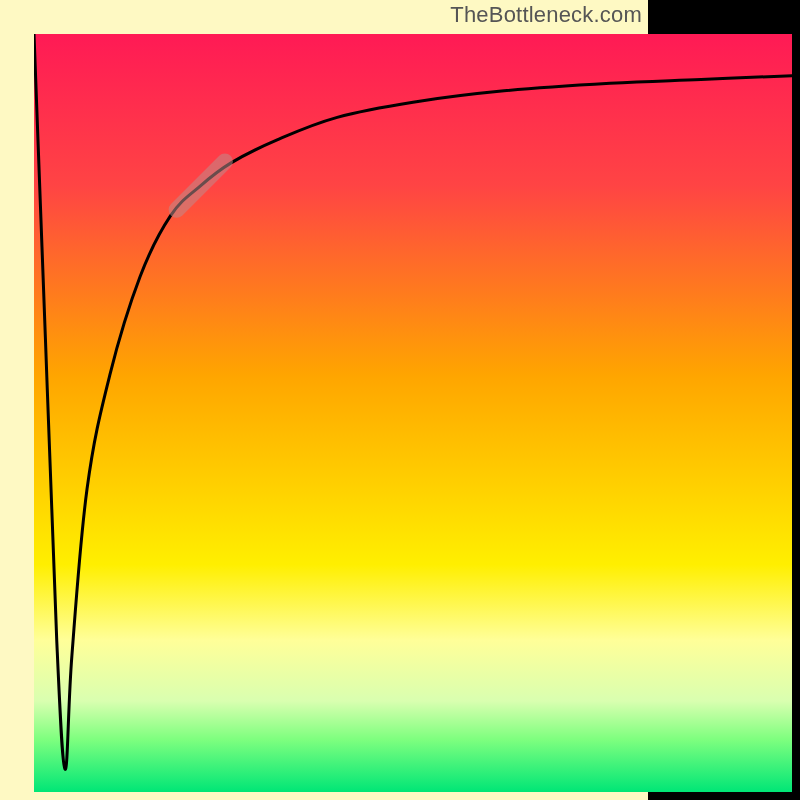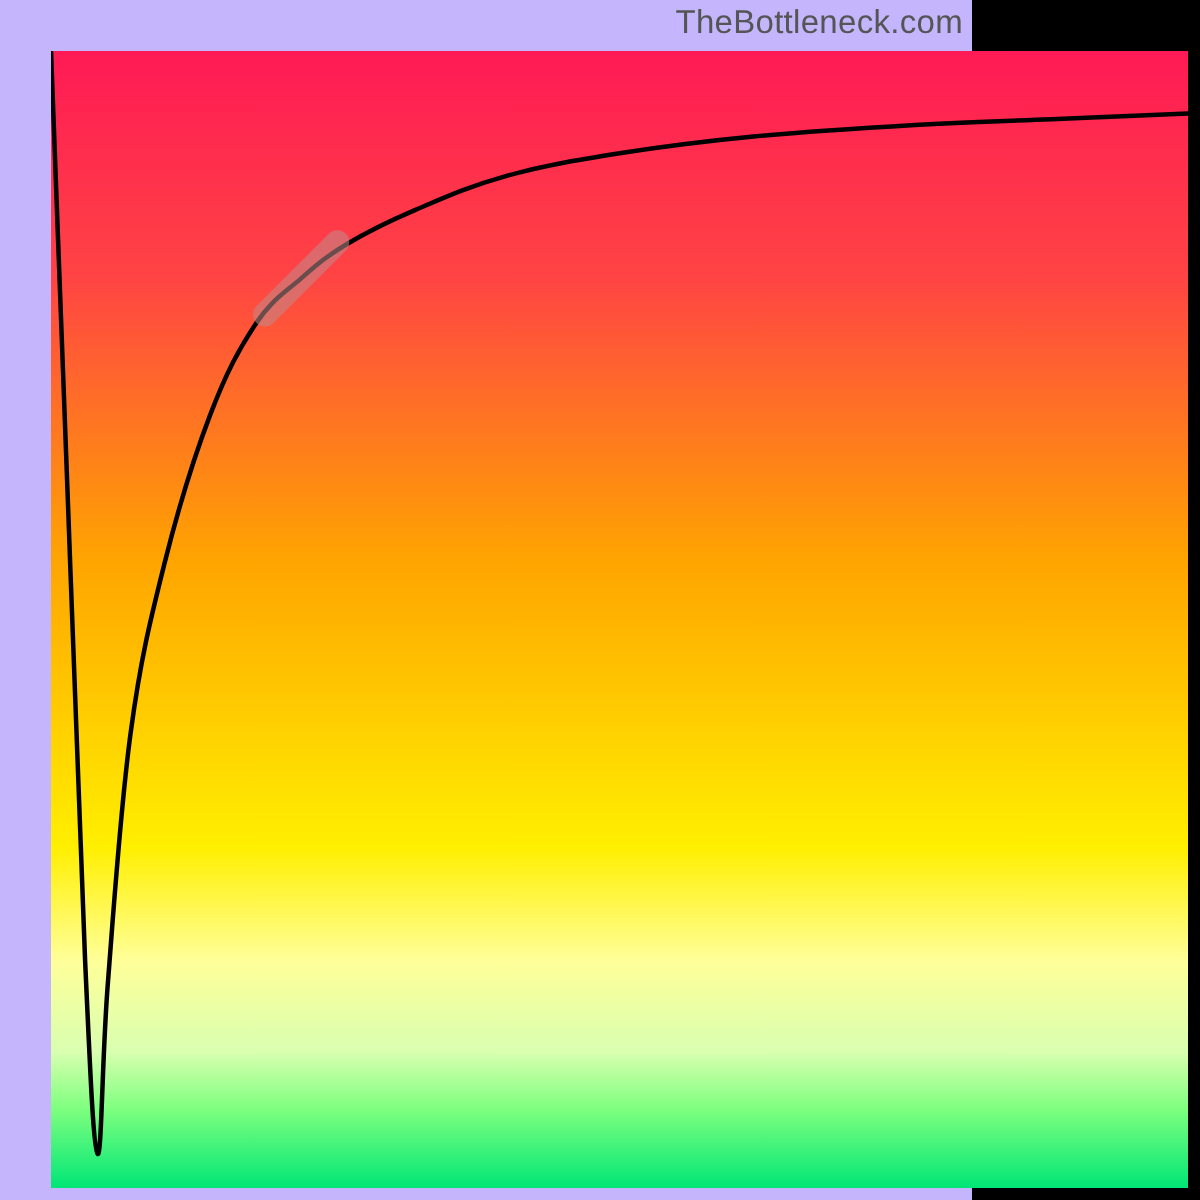--- a/index.html
+++ b/index.html
@@ -8,21 +8,21 @@
     width: 800px;
     height: 800px;
     background: #000;
     font-family: Arial, Helvetica, sans-serif;
     overflow: hidden;
   }
   .frame {
     position: relative;
     width: 648px;
     height: 800px;
-    background: #c4b5fd;
+    background: #fef9c3;
   }
   .watermark {
     position: absolute;
     top: 2px;
     right: 6px;
     color: #555;
     font-size: 22px;
     font-weight: 400;
     letter-spacing: 0.2px;
     user-select: none;

